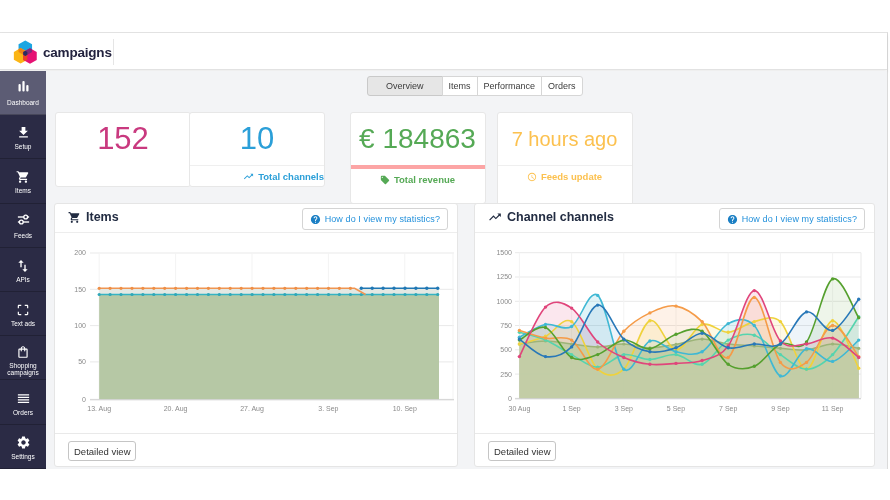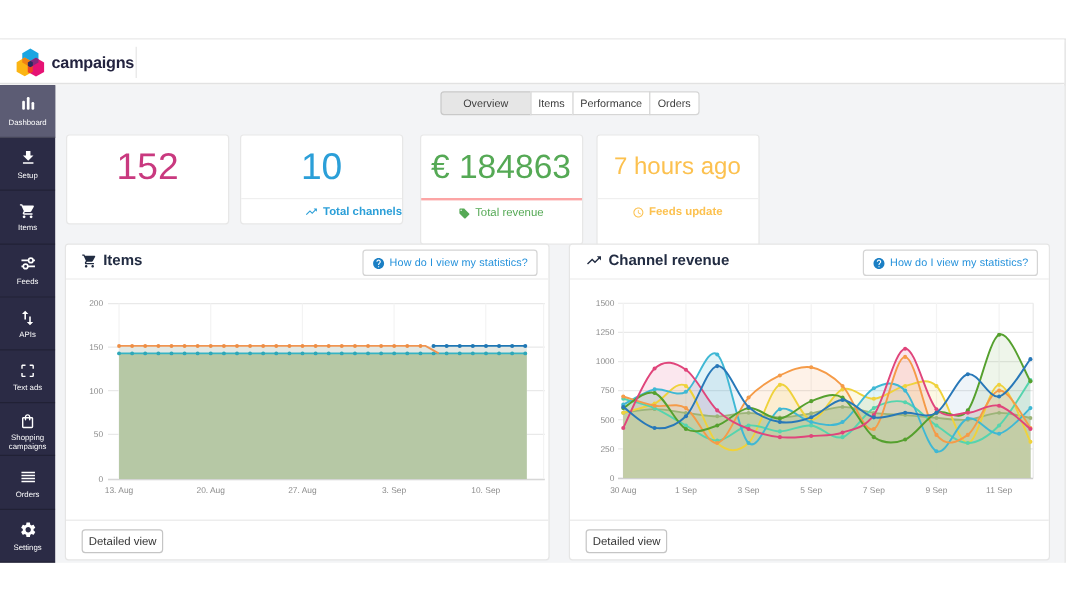--- a/index.html
+++ b/index.html
@@ -103,32 +103,32 @@
 
 <div style="position:absolute;left:367px;top:76px;display:flex">
       <div style="height:20px;border:1px solid #c9c9c9;border-radius:3px 0 0 3px;background:#e6e6e6;display:flex;align-items:center;padding:0 18px;font-size:9px;color:#3c3c3c;box-sizing:border-box">Overview</div>
       <div style="height:20px;border:1px solid #d6d6d6;margin-left:-1px;background:#fff;display:flex;align-items:center;padding:0 6px;font-size:9px;color:#3c3c3c;box-sizing:border-box">Items</div>
       <div style="height:20px;border:1px solid #d6d6d6;margin-left:-1px;background:#fff;display:flex;align-items:center;padding:0 6px;font-size:9px;color:#3c3c3c;box-sizing:border-box">Performance</div>
       <div style="height:20px;border:1px solid #d6d6d6;border-radius:0 3px 3px 0;margin-left:-1px;background:#fff;display:flex;align-items:center;padding:0 6px;font-size:9px;color:#3c3c3c;box-sizing:border-box">Orders</div>
     </div>
     <div style="position:absolute;left:55.0px;top:112px;width:136px;height:75px;background:#fff;border:1px solid #e7e7e7;border-radius:3px;box-sizing:border-box">
       <div style="height:52px;display:flex;align-items:center;justify-content:center;font-size:31px;color:#c9397f;font-weight:400;letter-spacing:0">152</div>
     </div>
-    <div style="position:absolute;left:200px;top:112px;width:136px;height:75px;background:#fff;border:1px solid #e7e7e7;border-radius:3px;box-sizing:border-box">
+    <div style="position:absolute;left:189px;top:112px;width:136px;height:75px;background:#fff;border:1px solid #e7e7e7;border-radius:3px;box-sizing:border-box">
       <div style="height:52px;display:flex;align-items:center;justify-content:center;font-size:31px;color:#2b9fd8;font-weight:400;letter-spacing:0">10</div>
       <div style="border-top:1px solid #efefef;height:21px;display:flex;align-items:center;justify-content:flex-end;font-size:9.5px;font-weight:bold;color:#2b9fd8;gap:4px">
         <svg width="11" height="11" viewBox="0 0 24 24" style="vertical-align:middle">
           <path d="M16 6l2.29 2.29-4.88 4.88-4-4L2 16.59 3.41 18l6-6 4 4 6.3-6.29L22 12V6z" fill="#2b9fd8"></path>
         </svg>
         <span>Total channels</span>
       </div>
     </div>
     <div style="position:absolute;left:349.5px;top:112px;width:136px;height:92px;background:#fff;border:1px solid #e7e7e7;border-radius:3px;box-sizing:border-box">
       <div style="height:52px;display:flex;align-items:center;justify-content:center;font-size:28px;color:#55a955;font-weight:400;letter-spacing:0">€ 184863</div>
-      <div style="border-top:2px solid #fca5a5;height:21px;display:flex;align-items:center;justify-content:center;font-size:9.5px;font-weight:normal;color:#55a955;gap:4px">
+      <div style="border-top:4px solid #fca5a5;height:21px;display:flex;align-items:center;justify-content:center;font-size:9.5px;font-weight:bold;color:#55a955;gap:4px">
         <svg width="10" height="10" viewBox="0 0 24 24" style="vertical-align:middle">
           <path d="M21.41 11.58l-9-9C12.05 2.22 11.55 2 11 2H4c-1.1 0-2 .9-2 2v7c0 .55.22 1.05.59 1.42l9 9c.36.36.86.58 1.41.58.55 0 1.05-.22 1.41-.59l7-7c.37-.36.59-.86.59-1.41 0-.55-.23-1.06-.59-1.42zM5.5 7C4.67 7 4 6.33 4 5.5S4.67 4 5.5 4 7 4.67 7 5.5 6.33 7 5.5 7z" fill="#55a955"></path>
         </svg>
         <span>Total revenue</span>
       </div>
     </div>
     <div style="position:absolute;left:496.5px;top:112px;width:136px;height:94px;background:#fff;border:1px solid #e7e7e7;border-radius:3px;box-sizing:border-box">
       <div style="height:52px;display:flex;align-items:center;justify-content:center;font-size:20px;color:#fcc14f;font-weight:400;letter-spacing:0">7 hours ago</div>
       <div style="border-top:1px solid #efefef;height:21px;display:flex;align-items:center;justify-content:center;font-size:9.5px;font-weight:bold;color:#fcc14f;gap:4px">
         <svg width="10" height="10" viewBox="0 0 24 24" style="vertical-align:middle">
@@ -248,21 +248,21 @@
       <div style="border-top:1px solid #e9e9e9;position:relative;height:32px">
         <div style="position:absolute;left:13px;top:7px;height:18px;border:1px solid #c5c5c5;border-radius:3px;background:#fff;display:flex;align-items:center;padding:0 4px 0 5px;font-size:9.5px;color:#333">Detailed view</div>
       </div>
     </div>
     <div style="position:absolute;left:474px;top:203px;width:401px;height:264px;background:#fff;border:1px solid #e5e5e5;border-radius:3px;box-sizing:border-box">
       <div style="position:relative;height:28px;border-bottom:1px solid #ededed">
         <div style="position:absolute;left:13px;top:6px;display:flex;align-items:center;gap:5px">
           <svg width="14" height="14" viewBox="0 0 24 24" style="vertical-align:middle">
             <path d="M16 6l2.29 2.29-4.88 4.88-4-4L2 16.59 3.41 18l6-6 4 4 6.3-6.29L22 12V6z" fill="#222c42"></path>
           </svg>
-          <span style="font-size:12.5px;font-weight:bold;color:#222c42">Channel revenue</span>
+          <span style="font-size:12.5px;font-weight:bold;color:#222c42">Channel channels</span>
         </div>
         <div style="position:absolute;right:9px;top:4px;height:20px;border:1px solid #d4d4d4;border-radius:3px;background:#fff;display:flex;align-items:center;padding:0 7px;gap:4px">
           <svg width="11" height="11" viewBox="0 0 24 24" style="vertical-align:middle">
             <path d="M12 2C6.48 2 2 6.48 2 12s4.48 10 10 10 10-4.48 10-10S17.52 2 12 2zm1 17h-2v-2h2v2zm2.07-7.75l-.9.92C13.45 12.9 13 13.5 13 15h-2v-.5c0-1.1.45-2.1 1.17-2.83l1.24-1.26c.37-.36.59-.86.59-1.41 0-1.1-.9-2-2-2s-2 .9-2 2H8c0-2.21 1.79-4 4-4s4 1.79 4 4c0 .88-.36 1.68-.93 2.25z" fill="#1b7fc4"></path>
           </svg>
           <span style="font-size:9px;color:#2491db;letter-spacing:0.1px">How do I view my statistics?</span>
         </div>
       </div>
       <svg width="399" height="200" viewBox="0 0 399 200" style="display:block" font-family="Liberation Sans, sans-serif">
         <line x1="40" y1="19.7" x2="386" y2="19.7" stroke="#e9e9e9" stroke-width="1"></line>

